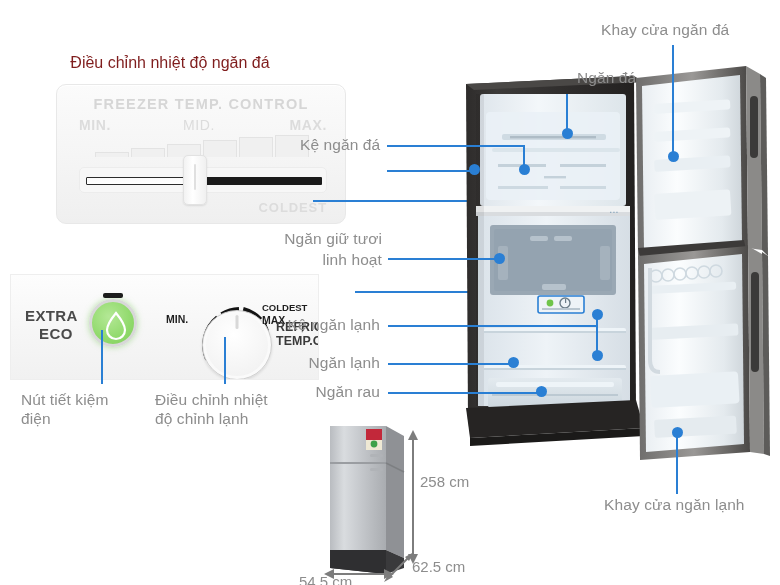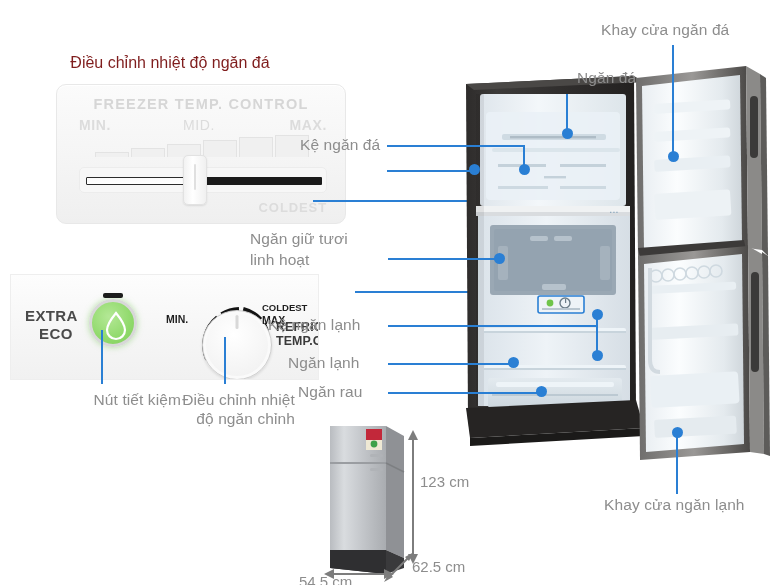--- a/index.html
+++ b/index.html
@@ -18,22 +18,22 @@
 
   
   .lbl {
     position: absolute;
     color: #8d8d8d;
     font-size: 15.5px;
     line-height: 19px;
     white-space: nowrap;
     letter-spacing: .1px;
   }
-  .lbl.ctr { text-align: right; }
-  .lbl.rt  { text-align: left; }
+  .lbl.ctr { text-align: left; }
+  .lbl.rt  { text-align: right; }
 
   
   .ln  { position: absolute; background: #2a7fd4; }
   .lnh { height: 2px; }
   .lnv { width: 2px; }
   .dot {
     position: absolute;
     width: 11px; height: 11px;
     border-radius: 50%;
     background: #2a7fd4;
@@ -217,24 +217,25 @@
     </div>
   </div>
 
   <div class="ln lnh" style="left:355px; top:291px; width:194px;"></div>
 
   <div class="ln lnv" style="left:101px; top:330px; height:54px;"></div>
   <div class="ln lnv" style="left:224px; top:337px; height:47px;"></div>
 
   <div class="lbl ctr" style="left:21px; top:390px; width:160px; white-space:normal;">
     <div>Nút tiết kiệm</div>
+    <div>điện</div>
   </div>
   <div class="lbl ctr" style="left:155px; top:390px; width:140px; white-space:normal;">
     <div>Điều chỉnh nhiệt</div>
-    <div>độ ngăn chỉnh</div>
+    <div>độ chỉnh lạnh</div>
   </div>
 
   <div id="dimWrap">
     
     <svg width="175" height="167" viewBox="0 0 175 167">
 
       <polygon points="86,8 104,18 104,140 86,132" fill="#8f9195"></polygon>
 
       <rect x="30" y="8" width="56" height="124" fill="#c3c6c9"></rect>
       <rect x="30" y="8" width="56" height="124" fill="url(#gradSil)"></rect>
@@ -262,21 +263,21 @@
     </svg>
 
     
     <div class="arrow" style="left:112px; top:18px; width:2px; height:122px;"></div>
     <svg style="position:absolute;left:106px;top:12px" width="14" height="14" viewBox="0 0 14 14">
       <polygon points="7,0 12,10 2,10" fill="#7d7d7d"></polygon>
     </svg>
     <svg style="position:absolute;left:106px;top:134px" width="14" height="14" viewBox="0 0 14 14">
       <polygon points="7,12 12,2 2,2" fill="#7d7d7d"></polygon>
     </svg>
-    <div class="dimTxt" style="left:120px; top:55px;">123 cm</div>
+    <div class="dimTxt" style="left:120px; top:55px;">258 cm</div>
 
     
     <div class="arrow" style="left:30px; top:155px; width:56px; height:2px;"></div>
     <svg style="position:absolute;left:24px;top:150px" width="14" height="12" viewBox="0 0 14 12">
       <polygon points="0,6 10,1 10,11" fill="#7d7d7d"></polygon>
     </svg>
     <svg style="position:absolute;left:80px;top:150px" width="14" height="12" viewBox="0 0 14 12">
       <polygon points="14,6 4,1 4,11" fill="#7d7d7d"></polygon>
     </svg>
     <div class="dimTxt" style="left:-1px; top:155px;">54.5 cm</div>

